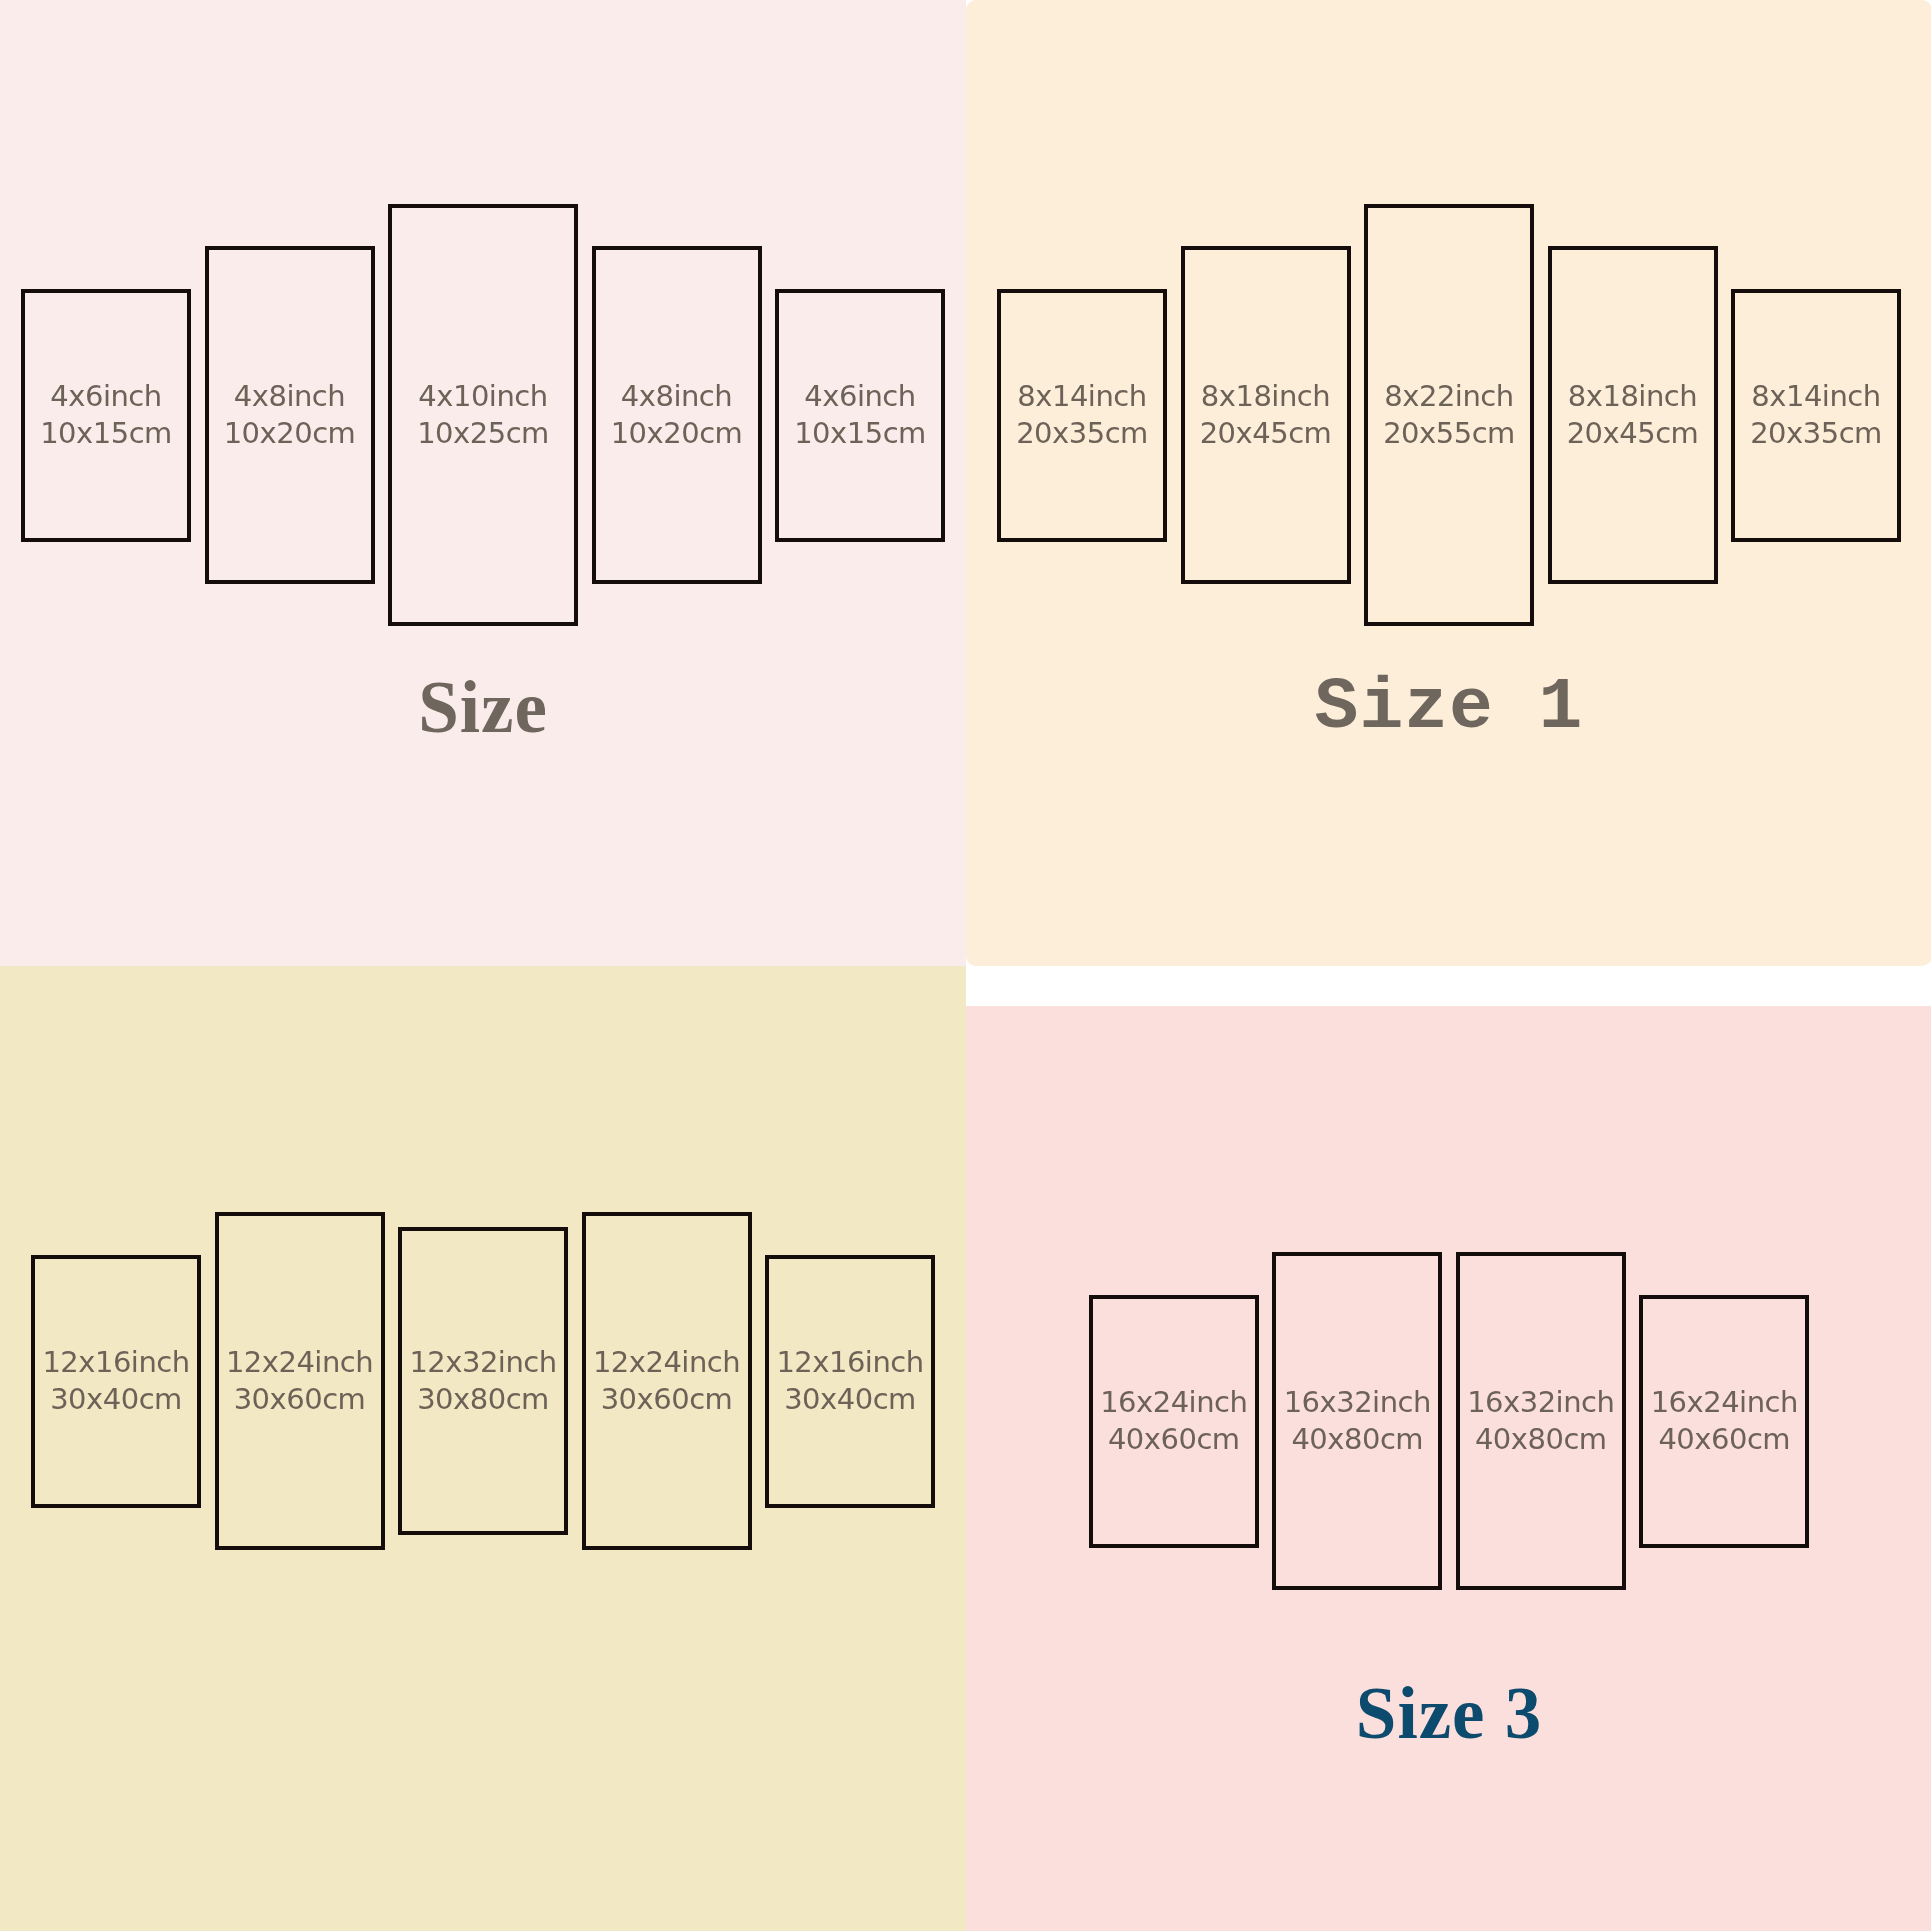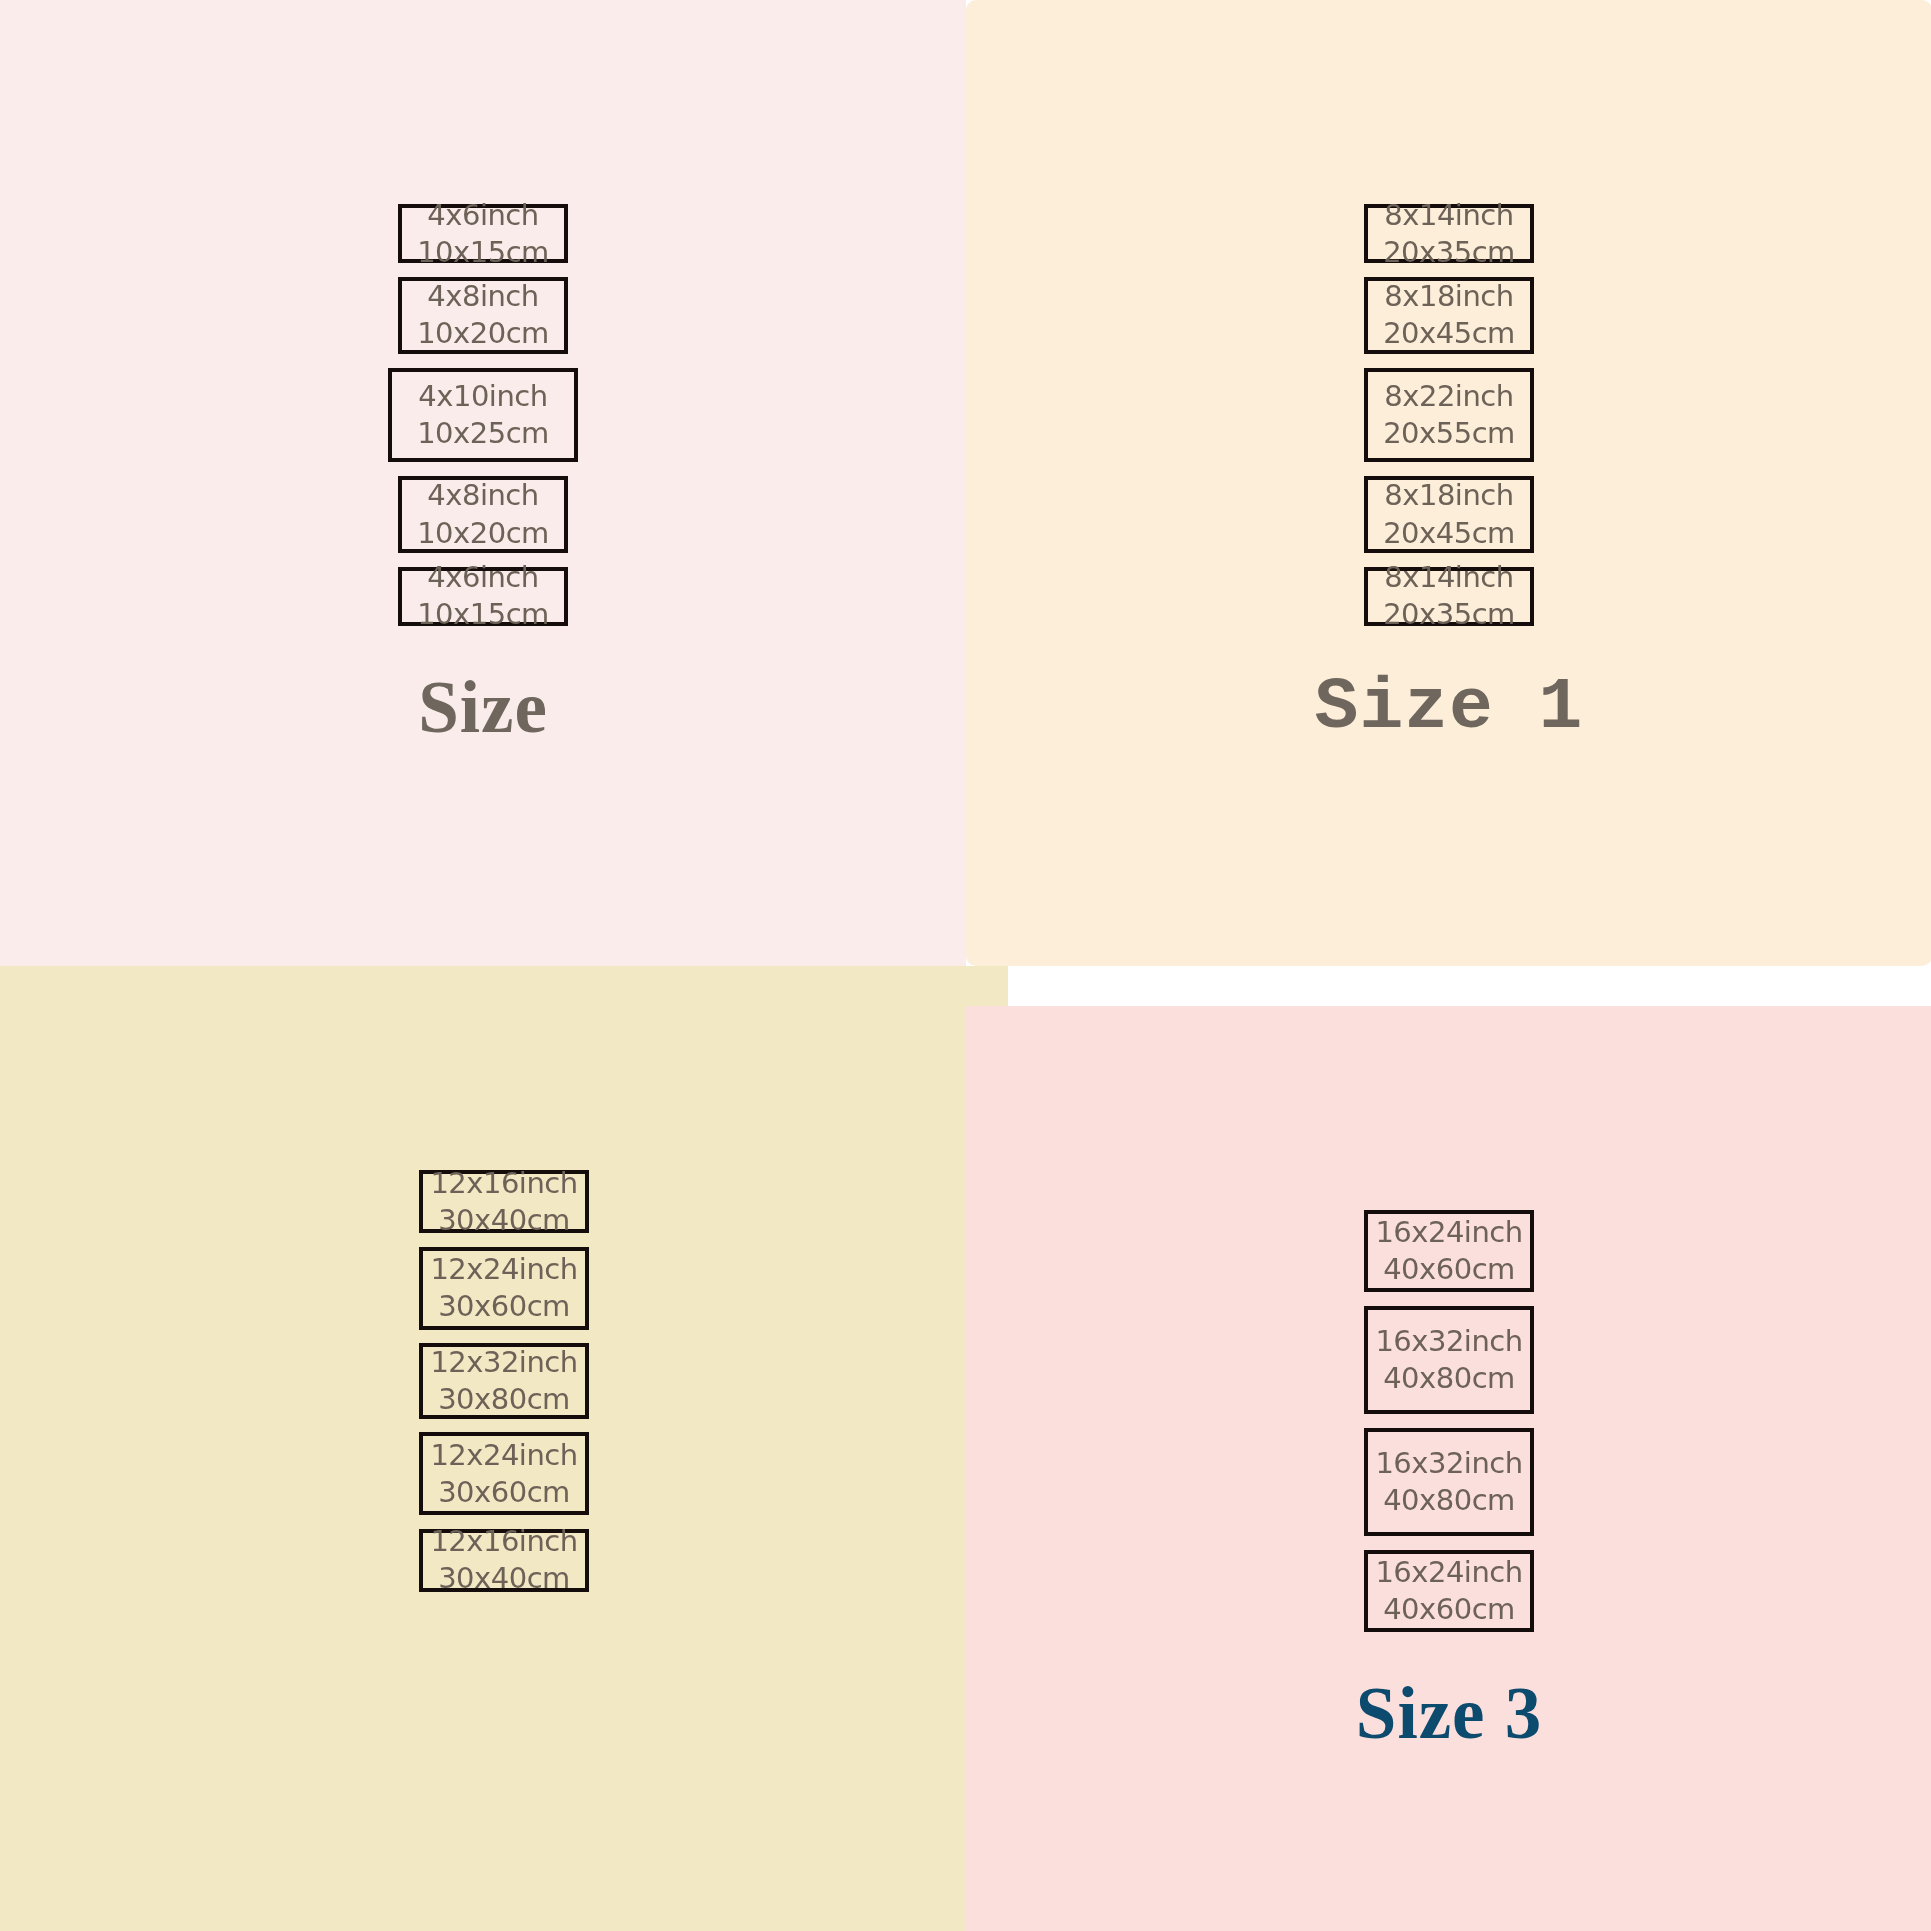--- a/index.html
+++ b/index.html
@@ -29,21 +29,20 @@
   }
   
   .panel-row {
     position: absolute;
     left: 0;
     right: 0;
     display: flex;
     justify-content: center;
     align-items: center;
     gap: 13.5px;
-    flex-direction: column;
   }
   .panel {
     position: relative;
     border: 4.8px solid #150d0c;
     box-sizing: border-box;
     display: flex;
     flex-direction: column;
     align-items: center;
     justify-content: center;
     background: transparent;
@@ -72,21 +71,21 @@
     font-family: "Liberation Serif", serif;
     font-weight: 700;
     font-size: 73px;
     color: #6f665d;
     letter-spacing: 1px;
   }
 
   
   .q-tl { background: #f9eceb; }
   .q-tr { background: #fdeeda; border-radius: 10px; }
-  .q-bl { background: #f3e8c4; padding-left: 42px; }
+  .q-bl { background: #f3e8c4; }
   .q-br { background: #fbdfdc; margin-top: 40px; }
 </style>
 </head>
 <body>
 
 <div class="board">
 
 <div class="quadrant q-tl" style="background: rgb(249, 236, 235);">
       <div class="panel-row" style="height: 422px; top: 204px;">
         <div class="panel" style="width: 170px; height: 253px; border-color: rgb(21, 13, 12);">

